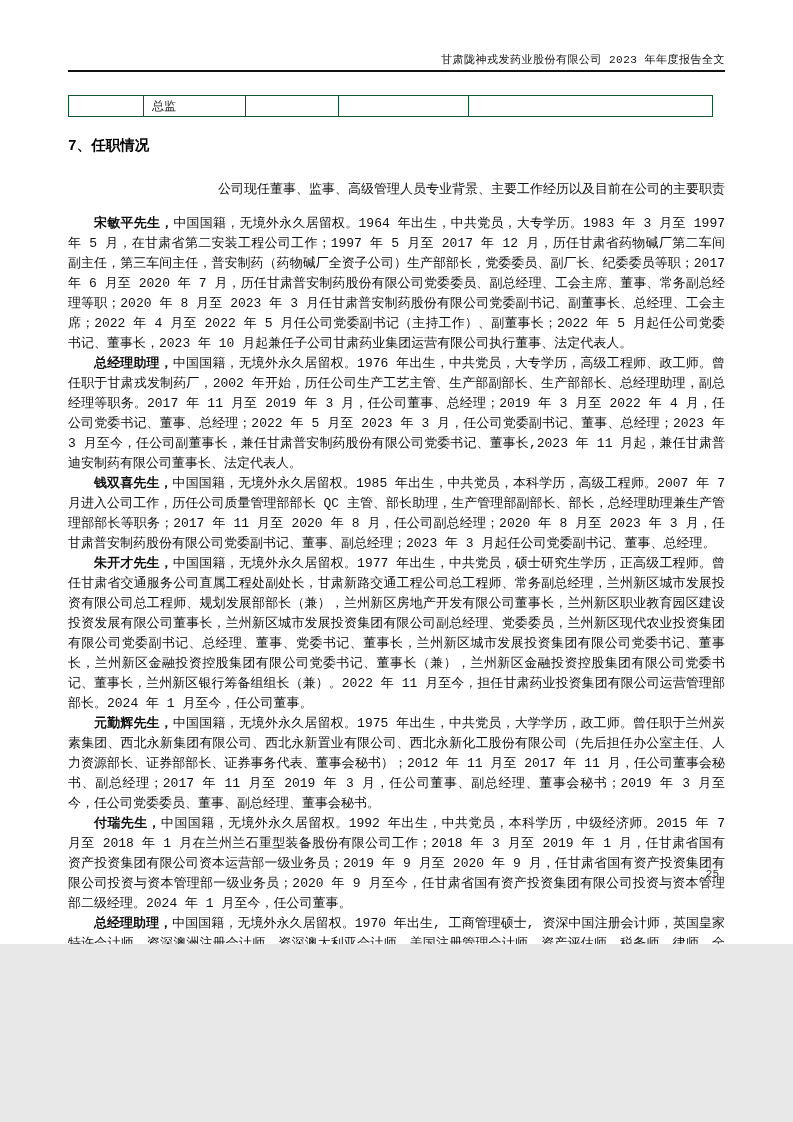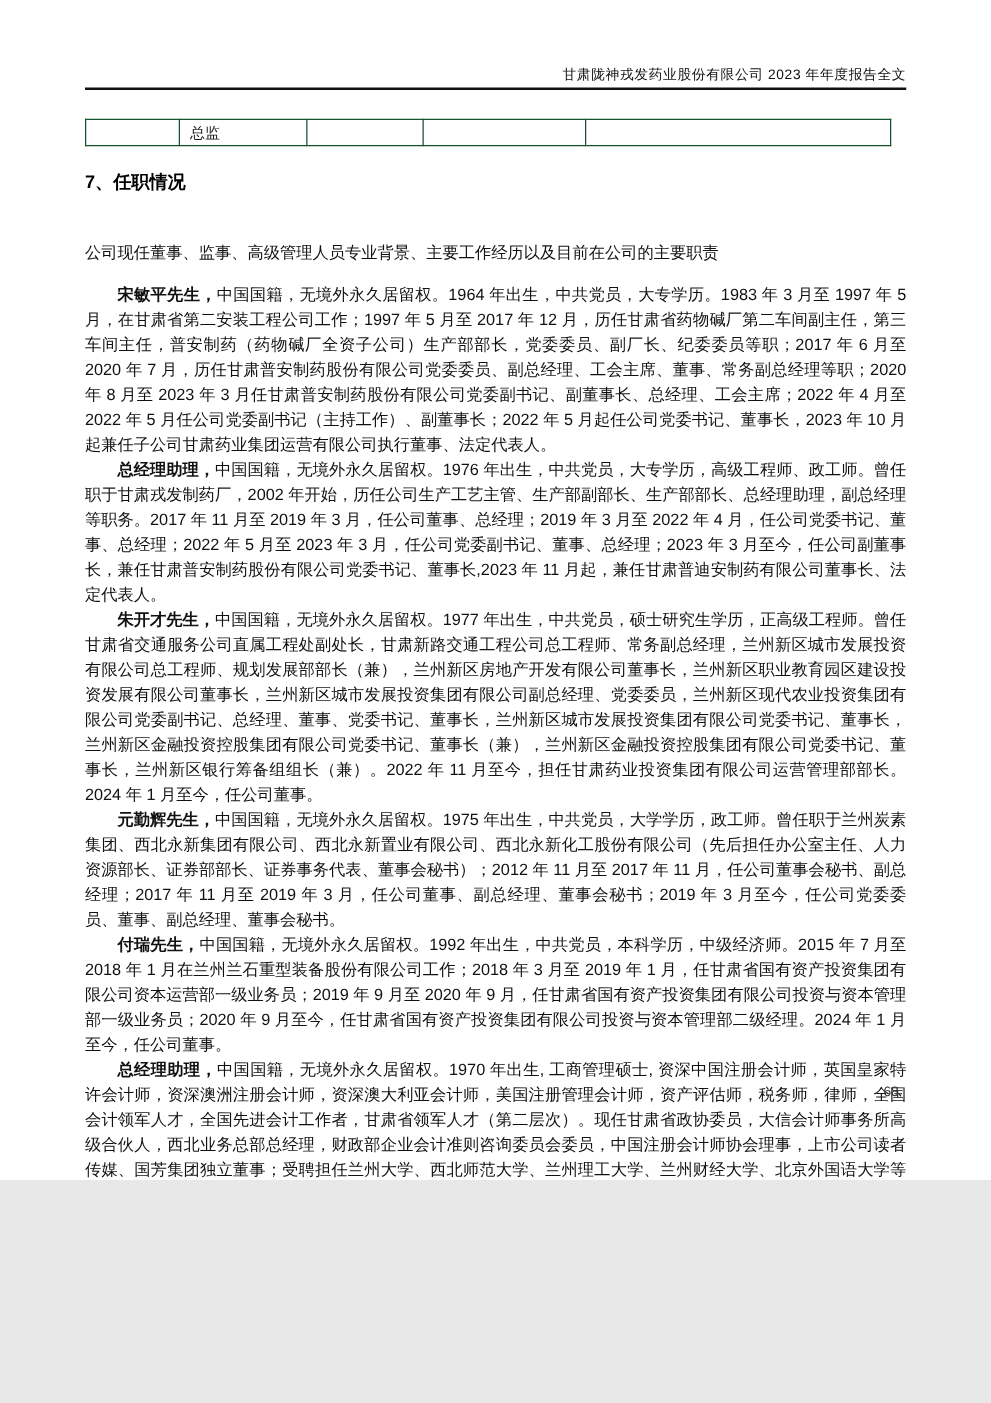--- a/index.html
+++ b/index.html
@@ -3,21 +3,21 @@
 <meta charset="utf-8">
 <style>
   * { box-sizing: border-box; margin: 0; padding: 0; }
   html, body { background: #e8e8e8; }
   .page {
     position: relative;
     width: 793px;
     height: 944px;
     margin: 0 auto;
     background: #ffffff;
-    font-family: Liberation Sans, sans-serif;
+    font-family: Liberation Mono, monospace;
     color: #000000;
     overflow: hidden;
   }
   .header {
     position: absolute;
     top: 52px;
     left: 68px;
     right: 68px;
     text-align: right;
     font-size: 11px;
@@ -59,24 +59,25 @@
     left: 68px;
     width: 657px;
   }
   .section-heading {
     font-size: 14.5px;
     font-weight: bold;
     line-height: 20px;
     color: #000000;
   }
   .intro {
-    margin-top: 36px;
+    margin-top: 24px;
     font-size: 13px;
     line-height: 20px;
     color: #111111;
+    text-align: right;
   }
   .bios { margin-top: 14px; }
   p.bio {
     text-align: justify;
     text-indent: 2em;
     font-size: 13px;
     line-height: 20px;
     color: #111111;
   }
   p.bio b { font-weight: bold; }
@@ -110,22 +111,23 @@
   </tbody>
     </table>
 
   <div class="content">
     <div class="section-heading">7、任职情况</div>
     <p class="intro">公司现任董事、监事、高级管理人员专业背景、主要工作经历以及目前在公司的主要职责</p>
 
     <div class="bios">
       <p class="bio"><b>宋敏平先生，</b><span>中国国籍，无境外永久居留权。1964 年出生，中共党员，大专学历。1983 年 3 月至 1997 年 5 月，在甘肃省第二安装工程公司工作；1997 年 5 月至 2017 年 12 月，历任甘肃省药物碱厂第二车间副主任，第三车间主任，普安制药（药物碱厂全资子公司）生产部部长，党委委员、副厂长、纪委委员等职；2017 年 6 月至 2020 年 7 月，历任甘肃普安制药股份有限公司党委委员、副总经理、工会主席、董事、常务副总经理等职；2020 年 8 月至 2023 年 3 月任甘肃普安制药股份有限公司党委副书记、副董事长、总经理、工会主席；2022 年 4 月至 2022 年 5 月任公司党委副书记（主持工作）、副董事长；2022 年 5 月起任公司党委书记、董事长，2023 年 10 月起兼任子公司甘肃药业集团运营有限公司执行董事、法定代表人。</span></p>
       <p class="bio"><b>总经理助理，</b><span>中国国籍，无境外永久居留权。1976 年出生，中共党员，大专学历，高级工程师、政工师。曾任职于甘肃戎发制药厂，2002 年开始，历任公司生产工艺主管、生产部副部长、生产部部长、总经理助理，副总经理等职务。2017 年 11 月至 2019 年 3 月，任公司董事、总经理；2019 年 3 月至 2022 年 4 月，任公司党委书记、董事、总经理；2022 年 5 月至 2023 年 3 月，任公司党委副书记、董事、总经理；2023 年 3 月至今，任公司副董事长，兼任甘肃普安制药股份有限公司党委书记、董事长,2023 年 11 月起，兼任甘肃普迪安制药有限公司董事长、法定代表人。</span></p>
+      <p class="bio"><b>钱双喜先生，</b><span>中国国籍，无境外永久居留权。1985 年出生，中共党员，本科学历，高级工程师。2007 年 7 月进入公司工作，历任公司质量管理部部长 QC 主管、部长助理，生产管理部副部长、部长，总经理助理兼生产管理部部长等职务；2017 年 11 月至 2020 年 8 月，任公司副总经理；2020 年 8 月至 2023 年 3 月，任甘肃普安制药股份有限公司党委副书记、董事、副总经理；2023 年 3 月起任公司党委副书记、董事、总经理。</span></p>
       <p class="bio"><b>朱开才先生，</b><span>中国国籍，无境外永久居留权。1977 年出生，中共党员，硕士研究生学历，正高级工程师。曾任甘肃省交通服务公司直属工程处副处长，甘肃新路交通工程公司总工程师、常务副总经理，兰州新区城市发展投资有限公司总工程师、规划发展部部长（兼），兰州新区房地产开发有限公司董事长，兰州新区职业教育园区建设投资发展有限公司董事长，兰州新区城市发展投资集团有限公司副总经理、党委委员，兰州新区现代农业投资集团有限公司党委副书记、总经理、董事、党委书记、董事长，兰州新区城市发展投资集团有限公司党委书记、董事长，兰州新区金融投资控股集团有限公司党委书记、董事长（兼），兰州新区金融投资控股集团有限公司党委书记、董事长，兰州新区银行筹备组组长（兼）。2022 年 11 月至今，担任甘肃药业投资集团有限公司运营管理部部长。2024 年 1 月至今，任公司董事。</span></p>
       <p class="bio"><b>元勤辉先生，</b><span>中国国籍，无境外永久居留权。1975 年出生，中共党员，大学学历，政工师。曾任职于兰州炭素集团、西北永新集团有限公司、西北永新置业有限公司、西北永新化工股份有限公司（先后担任办公室主任、人力资源部长、证券部部长、证券事务代表、董事会秘书）；2012 年 11 月至 2017 年 11 月，任公司董事会秘书、副总经理；2017 年 11 月至 2019 年 3 月，任公司董事、副总经理、董事会秘书；2019 年 3 月至今，任公司党委委员、董事、副总经理、董事会秘书。</span></p>
       <p class="bio"><b>付瑞先生，</b><span>中国国籍，无境外永久居留权。1992 年出生，中共党员，本科学历，中级经济师。2015 年 7 月至 2018 年 1 月在兰州兰石重型装备股份有限公司工作；2018 年 3 月至 2019 年 1 月，任甘肃省国有资产投资集团有限公司资本运营部一级业务员；2019 年 9 月至 2020 年 9 月，任甘肃省国有资产投资集团有限公司投资与资本管理部一级业务员；2020 年 9 月至今，任甘肃省国有资产投资集团有限公司投资与资本管理部二级经理。2024 年 1 月至今，任公司董事。</span></p>
       <p class="bio"><b>总经理助理，</b><span>中国国籍，无境外永久居留权。1970 年出生, 工商管理硕士, 资深中国注册会计师，英国皇家特许会计师，资深澳洲注册会计师，资深澳大利亚会计师，美国注册管理会计师，资产评估师，税务师，律师，全国会计领军人才，全国先进会计工作者，甘肃省领军人才（第二层次）。现任甘肃省政协委员，大信会计师事务所高级合伙人，西北业务总部总经理，财政部企业会计准则咨询委员会委员，中国注册会计师协会理事，上市公司读者传媒、国芳集团独立董事；受聘担任兰州大学、西北师范大学、兰州理工大学、兰州财经大学、北京外国语大学等高校研究生导师；曾任上市公司新日恒力、白银有色、银星能源、甘咨询独立董事。2020 年 12 月至今，任公司独立董事。</span></p>
     </div>
   </div>
 
-  <div class="pageno">68</div>
+  <div class="pageno">25</div>
 
 </div>
 
 </body></html>

